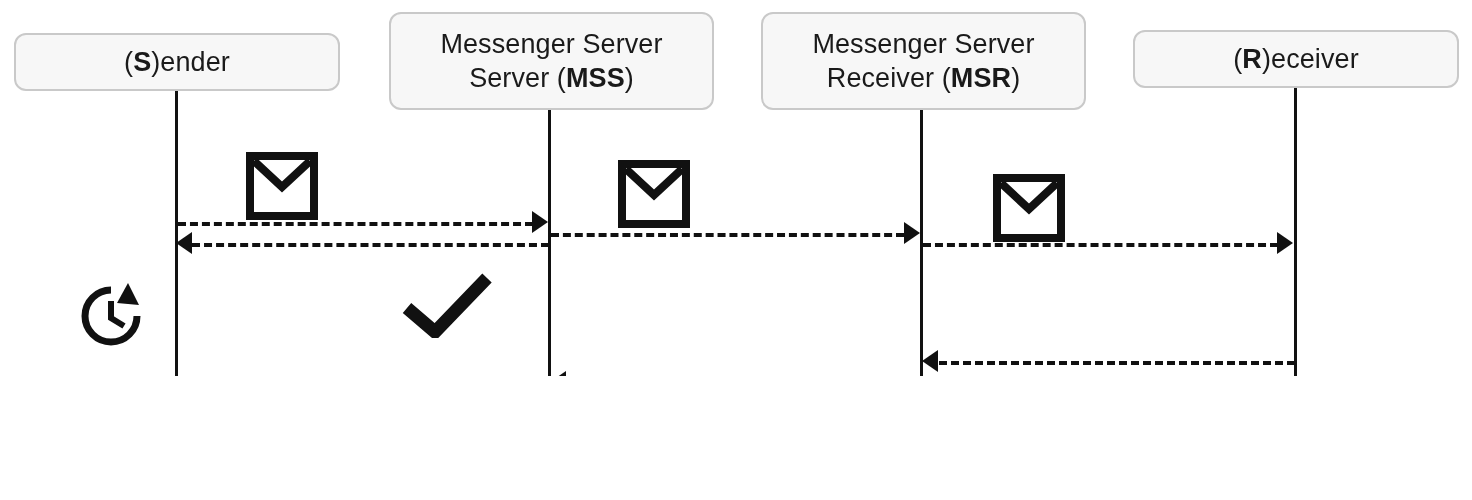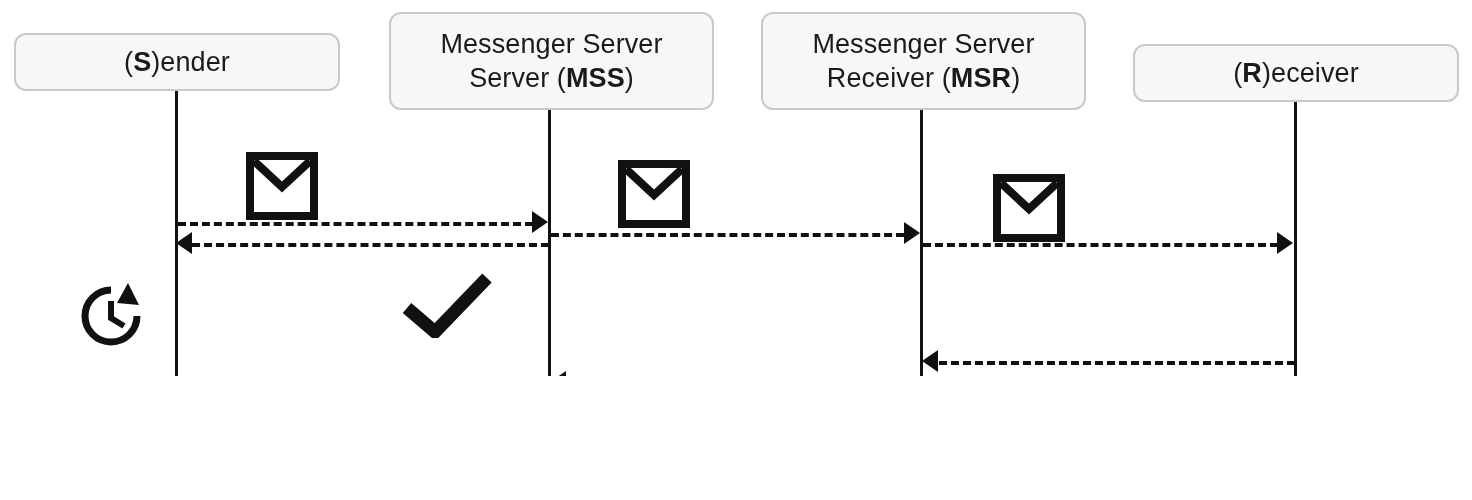--- a/index.html
+++ b/index.html
@@ -84,21 +84,21 @@
   </div>
 
   <div class="lifeline-header" style="left:389px; top:12px; width:325px; height:98px;">
     <span class="hdr-text"><span>Messenger Server</span><br><span>Server (</span><b>MSS</b><span>)</span></span>
   </div>
 
   <div class="lifeline-header" style="left:761px; top:12px; width:325px; height:98px;">
     <span class="hdr-text"><span>Messenger Server</span><br><span>Receiver (</span><b>MSR</b><span>)</span></span>
   </div>
 
-  <div class="lifeline-header" style="left:1133px; top:44px; width:326px; height:58px;">
+  <div class="lifeline-header" style="left:1133px; top:30px; width:326px; height:58px;">
     <span class="hdr-text"><span>(</span><b>R</b><span>)eceiver</span></span>
   </div>
 
   <div class="msg-arrow" style="left:178px; top:222px; width:355px;"></div>
   <div class="arrow-head right" style="left:532px; top:211px;"></div>
 
   <div class="msg-arrow" style="left:551px; top:233px; width:353px;"></div>
   <div class="arrow-head right" style="left:904px; top:222px;"></div>
 
   <div class="msg-arrow" style="left:192px; top:243px; width:357px;"></div>

